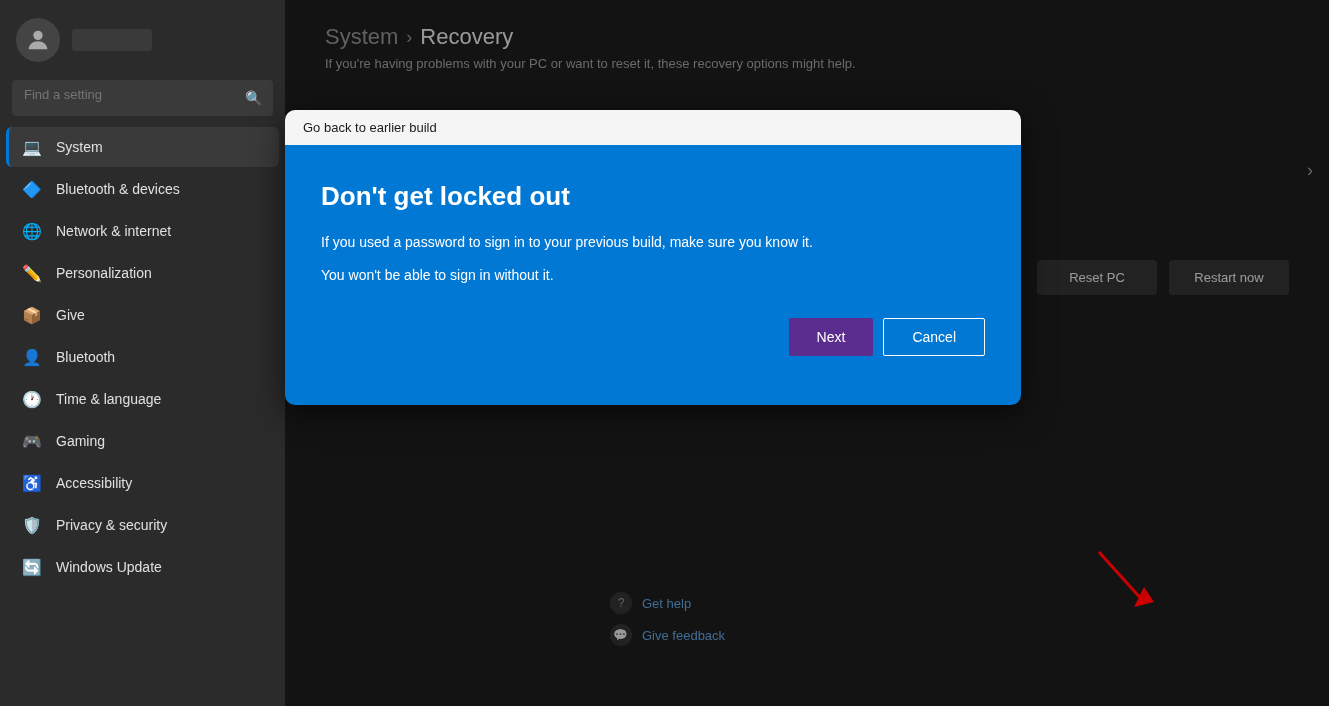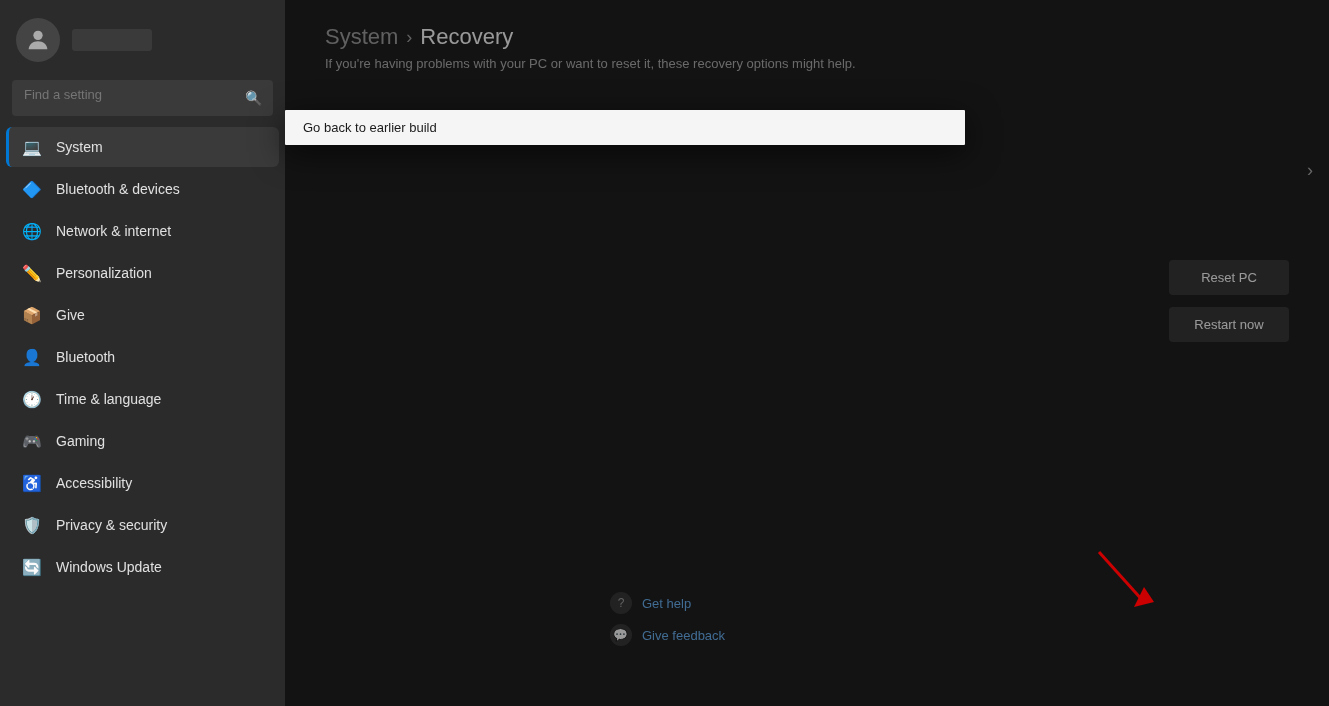--- a/index.html
+++ b/index.html
@@ -155,21 +155,21 @@
       color: #b0b0b0;
       margin-bottom: 24px;
     }
 
     
     .action-buttons {
       position: absolute;
       right: 40px;
       top: 260px;
       display: flex;
-      flex-direction: column;
+      flex-direction: row;
       gap: 12px;
       align-items: center;
     }
 
     .action-btn {
       background: #3a3a3a;
       border: none;
       color: #ffffff;
       padding: 10px 20px;
       font-size: 13px;
@@ -219,22 +219,22 @@
       bottom: 0;
       background: rgba(0,0,0,0.4);
       z-index: 10;
     }
 
     
     .dialog {
       position: absolute;
       left: 285px;
       top: 110px;
-      width: 680px;
-      border-radius: 1px;
+      width: 736px;
+      border-radius: 10px;
       overflow: hidden;
       z-index: 20;
       box-shadow: 0 8px 32px rgba(0,0,0,0.6);
     }
 
     .dialog-title-bar {
       background: #f5f5f5;
       color: #1a1a1a;
       padding: 10px 18px;
       font-size: 13px;
@@ -411,20 +411,29 @@
     </div>
   </div>
 </div>
 
 <div class="overlay-backdrop"></div>
 
 <div class="dialog">
   <div class="dialog-title-bar">
     <span>Go back to earlier build</span>
   </div>
+  <div class="dialog-body">
+    <h2 class="dialog-heading">Don't get locked out</h2>
+    <p class="dialog-text">If you used a password to sign in to your previous build, make sure you know it.</p>
+    <p class="dialog-text">You won't be able to sign in without it.</p>
+    <div class="dialog-footer">
+      <button class="btn-next">Next</button>
+      <button class="btn-cancel">Cancel</button>
+    </div>
+  </div>
 </div>
 
 <div class="arrow-annotation">
   <svg class="arrow-svg" viewBox="0 0 80 80" xmlns="http://www.w3.org/2000/svg">
     <line x1="10" y1="10" x2="55" y2="60" stroke="#cc0000" stroke-width="3"></line>
     <polygon points="45,65 65,60 55,45" fill="#cc0000"></polygon>
   </svg>
 </div>
 
 </body></html>

